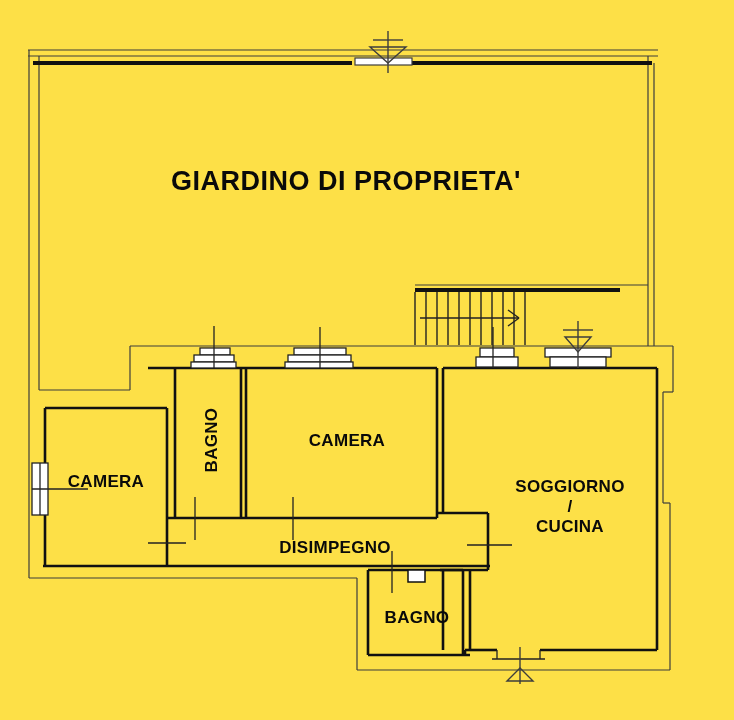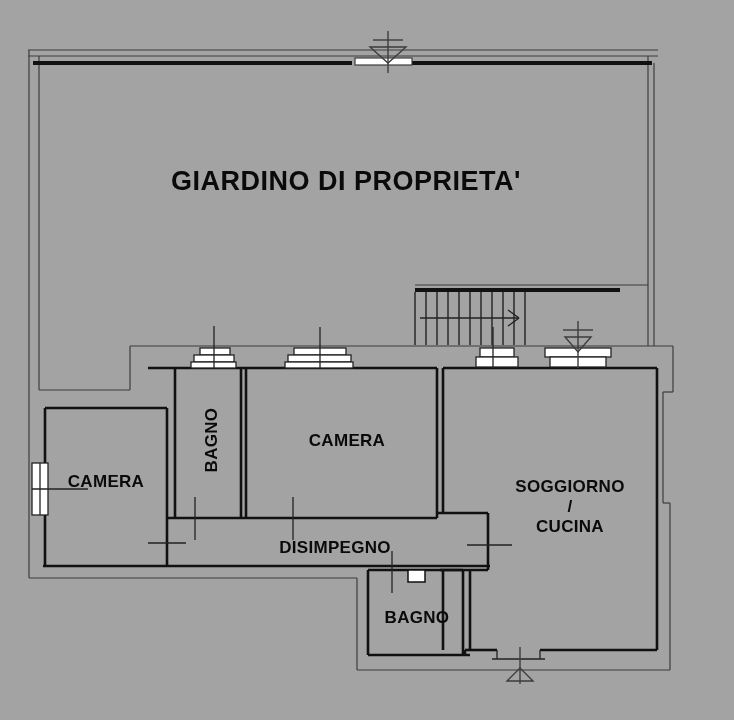--- a/index.html
+++ b/index.html
@@ -1,19 +1,19 @@
 <!DOCTYPE html>
 <html><head>
 <meta charset="utf-8">
 <style>
   html,body{margin:0;padding:0;background:#ffffff;}
   #canvas{
     position:relative;
     width:734px;height:720px;
-    background:#a3a3a3;
+    background:#fde047;
     overflow:hidden;
     font-family:"Liberation Sans","DejaVu Sans",sans-serif;
   }
   svg{display:block;}
   text{
     font-family:"Liberation Sans","DejaVu Sans",sans-serif;
     font-weight:bold;
     fill:#0a0a0a;
   }
   .title-label{font-size:27px;letter-spacing:0.5px;}

